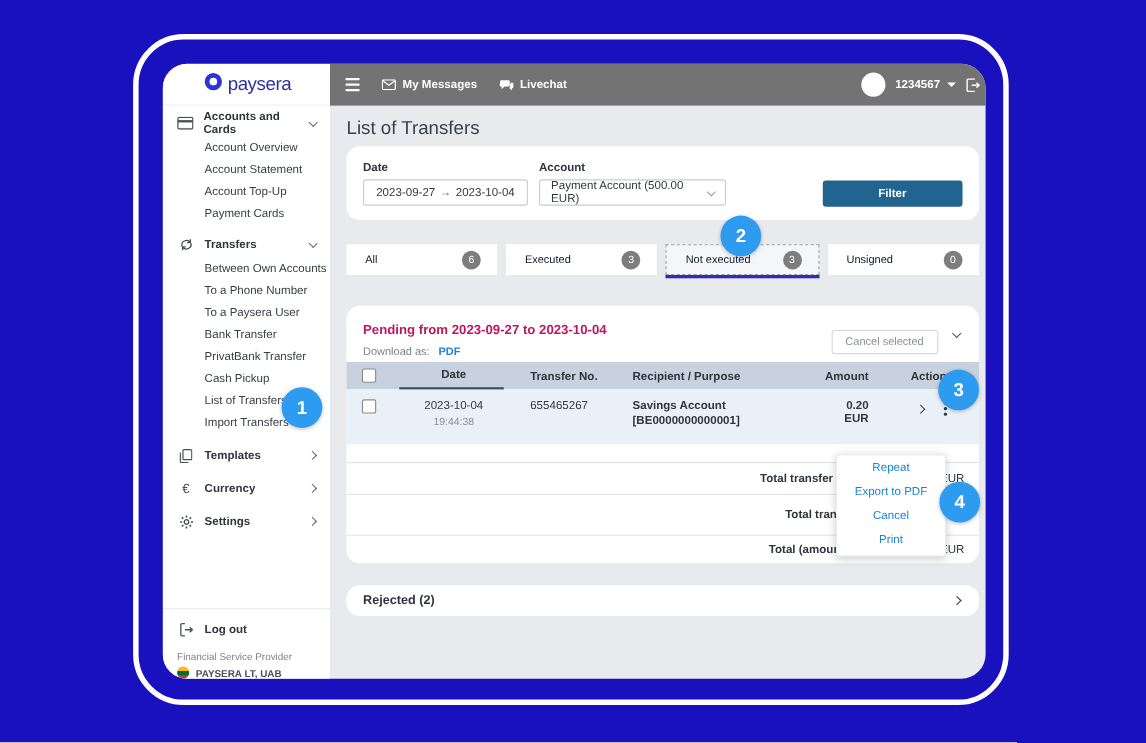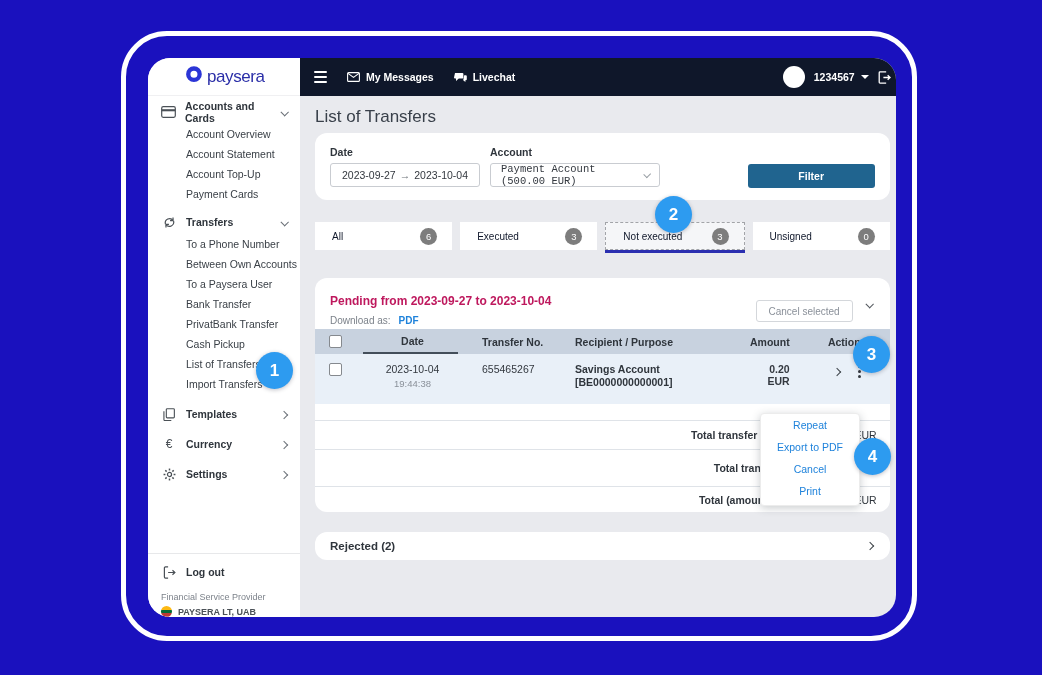--- a/index.html
+++ b/index.html
@@ -34,42 +34,42 @@
           background:linear-gradient(#FDB913 0 34%, #046A38 34% 67%, #BE3A34 67% 100%); }
 
   
   .chev { display:inline-block; width:6px; height:6px; border-right:1.5px solid currentColor;
           border-bottom:1.5px solid currentColor; }
   .chev.down { transform:rotate(45deg) translateY(-1px); }
   .chev.right { transform:rotate(-45deg); }
 
   
   .main { flex:1; display:flex; flex-direction:column; }
-  .topbar { height:38px; background:#0f172a; display:flex; align-items:center; padding:0 14px; gap:20px; color:#fff; flex:none; }
+  .topbar { height:38px; background:#737373; display:flex; align-items:center; padding:0 14px; gap:20px; color:#fff; flex:none; }
   .hamburger { display:flex; flex-direction:column; gap:3px; cursor:pointer; }
   .hamburger i { width:13px; height:2px; background:#fff; border-radius:1px; }
   .tb-item { display:flex; align-items:center; gap:6px; font-size:10.5px; font-weight:700; cursor:pointer; }
   .tb-right { margin-left:auto; display:flex; align-items:center; gap:9px; }
   .avatar { width:22px; height:22px; border-radius:50%; background:#fff; cursor:pointer; }
   .uid { display:flex; align-items:center; gap:6px; font-size:10.5px; font-weight:700; cursor:pointer; }
   .caret { width:0; height:0; border-left:4px solid transparent; border-right:4px solid transparent; border-top:4.5px solid #fff; }
 
   .content { flex:1; padding:0 15px; }
   .title { font-size:17px; font-weight:400; color:#39404A; margin:11px 0 0 0; height:20px; }
 
   .card { background:#fff; border-radius:12px; }
 
   
   .filter-card { margin-top:6px; height:67px; padding:13px 15px 0 15px; position:relative; display:flex; gap:10px; }
   .fgroup label { display:block; font-size:10.5px; font-weight:700; color:#2F353C; margin-bottom:5px; }
   .input { height:24px; border:1px solid #c9ccd1; border-radius:3px; display:flex; align-items:center;
            font-size:10.5px; color:#33383F; background:#fff; cursor:pointer; }
   .date-range { width:150px; justify-content:space-between; padding:0 11px; }
   .arr { color:#6b7178; }
-  .select { width:170px; padding:0 10px; justify-content:space-between;font-family:Liberation Mono, monospace; }
+  .select { width:170px; padding:0 10px; justify-content:space-between; }
   .select .chev { color:#9aa0a6; margin-left:8px; }
   .filter-btn { position:absolute; right:15px; top:31px; width:127px; height:24px; background:#20648F; color:#fff;
                 border:none; border-radius:3px; font-size:10.5px; font-weight:700; font-family:inherit; cursor:pointer; }
 
   
   .tabs { display:flex; gap:8px; margin-top:22px; height:28px; }
   .tab { flex:1; background:#fff; display:flex; align-items:center; justify-content:space-between;
          padding:0 15px 0 17px; cursor:pointer; position:relative; }
   .tlabel { font-size:10px; color:#0f172a; }
   .badge { width:17px; height:17px; border-radius:50%; background:#7d7d7d; color:#fff; font-size:9.5px;
@@ -188,24 +188,24 @@
                 <path d="M2.6 8.6 A4.6 4.6 0 0 1 10.8 4.8" fill="none" stroke="#4a5056" stroke-width="1.3"></path>
                 <path d="M11.4 5.4 A4.6 4.6 0 0 1 3.2 9.2" fill="none" stroke="#4a5056" stroke-width="1.3"></path>
                 <path d="M10.8 1.6 L10.8 4.9 L7.6 4.9" fill="none" stroke="#4a5056" stroke-width="1.3"></path>
                 <path d="M3.2 12.4 L3.2 9.1 L6.4 9.1" fill="none" stroke="#4a5056" stroke-width="1.3"></path>
               </svg>
           </span>
           <span>Transfers</span>
           <span class="chev-wrap"><span class="chev down"></span></span>
         </div>
         <div class="sub">
+            <span>Between Own Accounts</span>
+          </div>
+        <div class="sub">
             <span>To a Phone Number</span>
-          </div>
-        <div class="sub">
-            <span>Between Own Accounts</span>
           </div>
         <div class="sub">
             <span>To a Paysera User</span>
           </div>
         <div class="sub">
             <span>Bank Transfer</span>
           </div>
         <div class="sub">
             <span>PrivatBank Transfer</span>
           </div>

